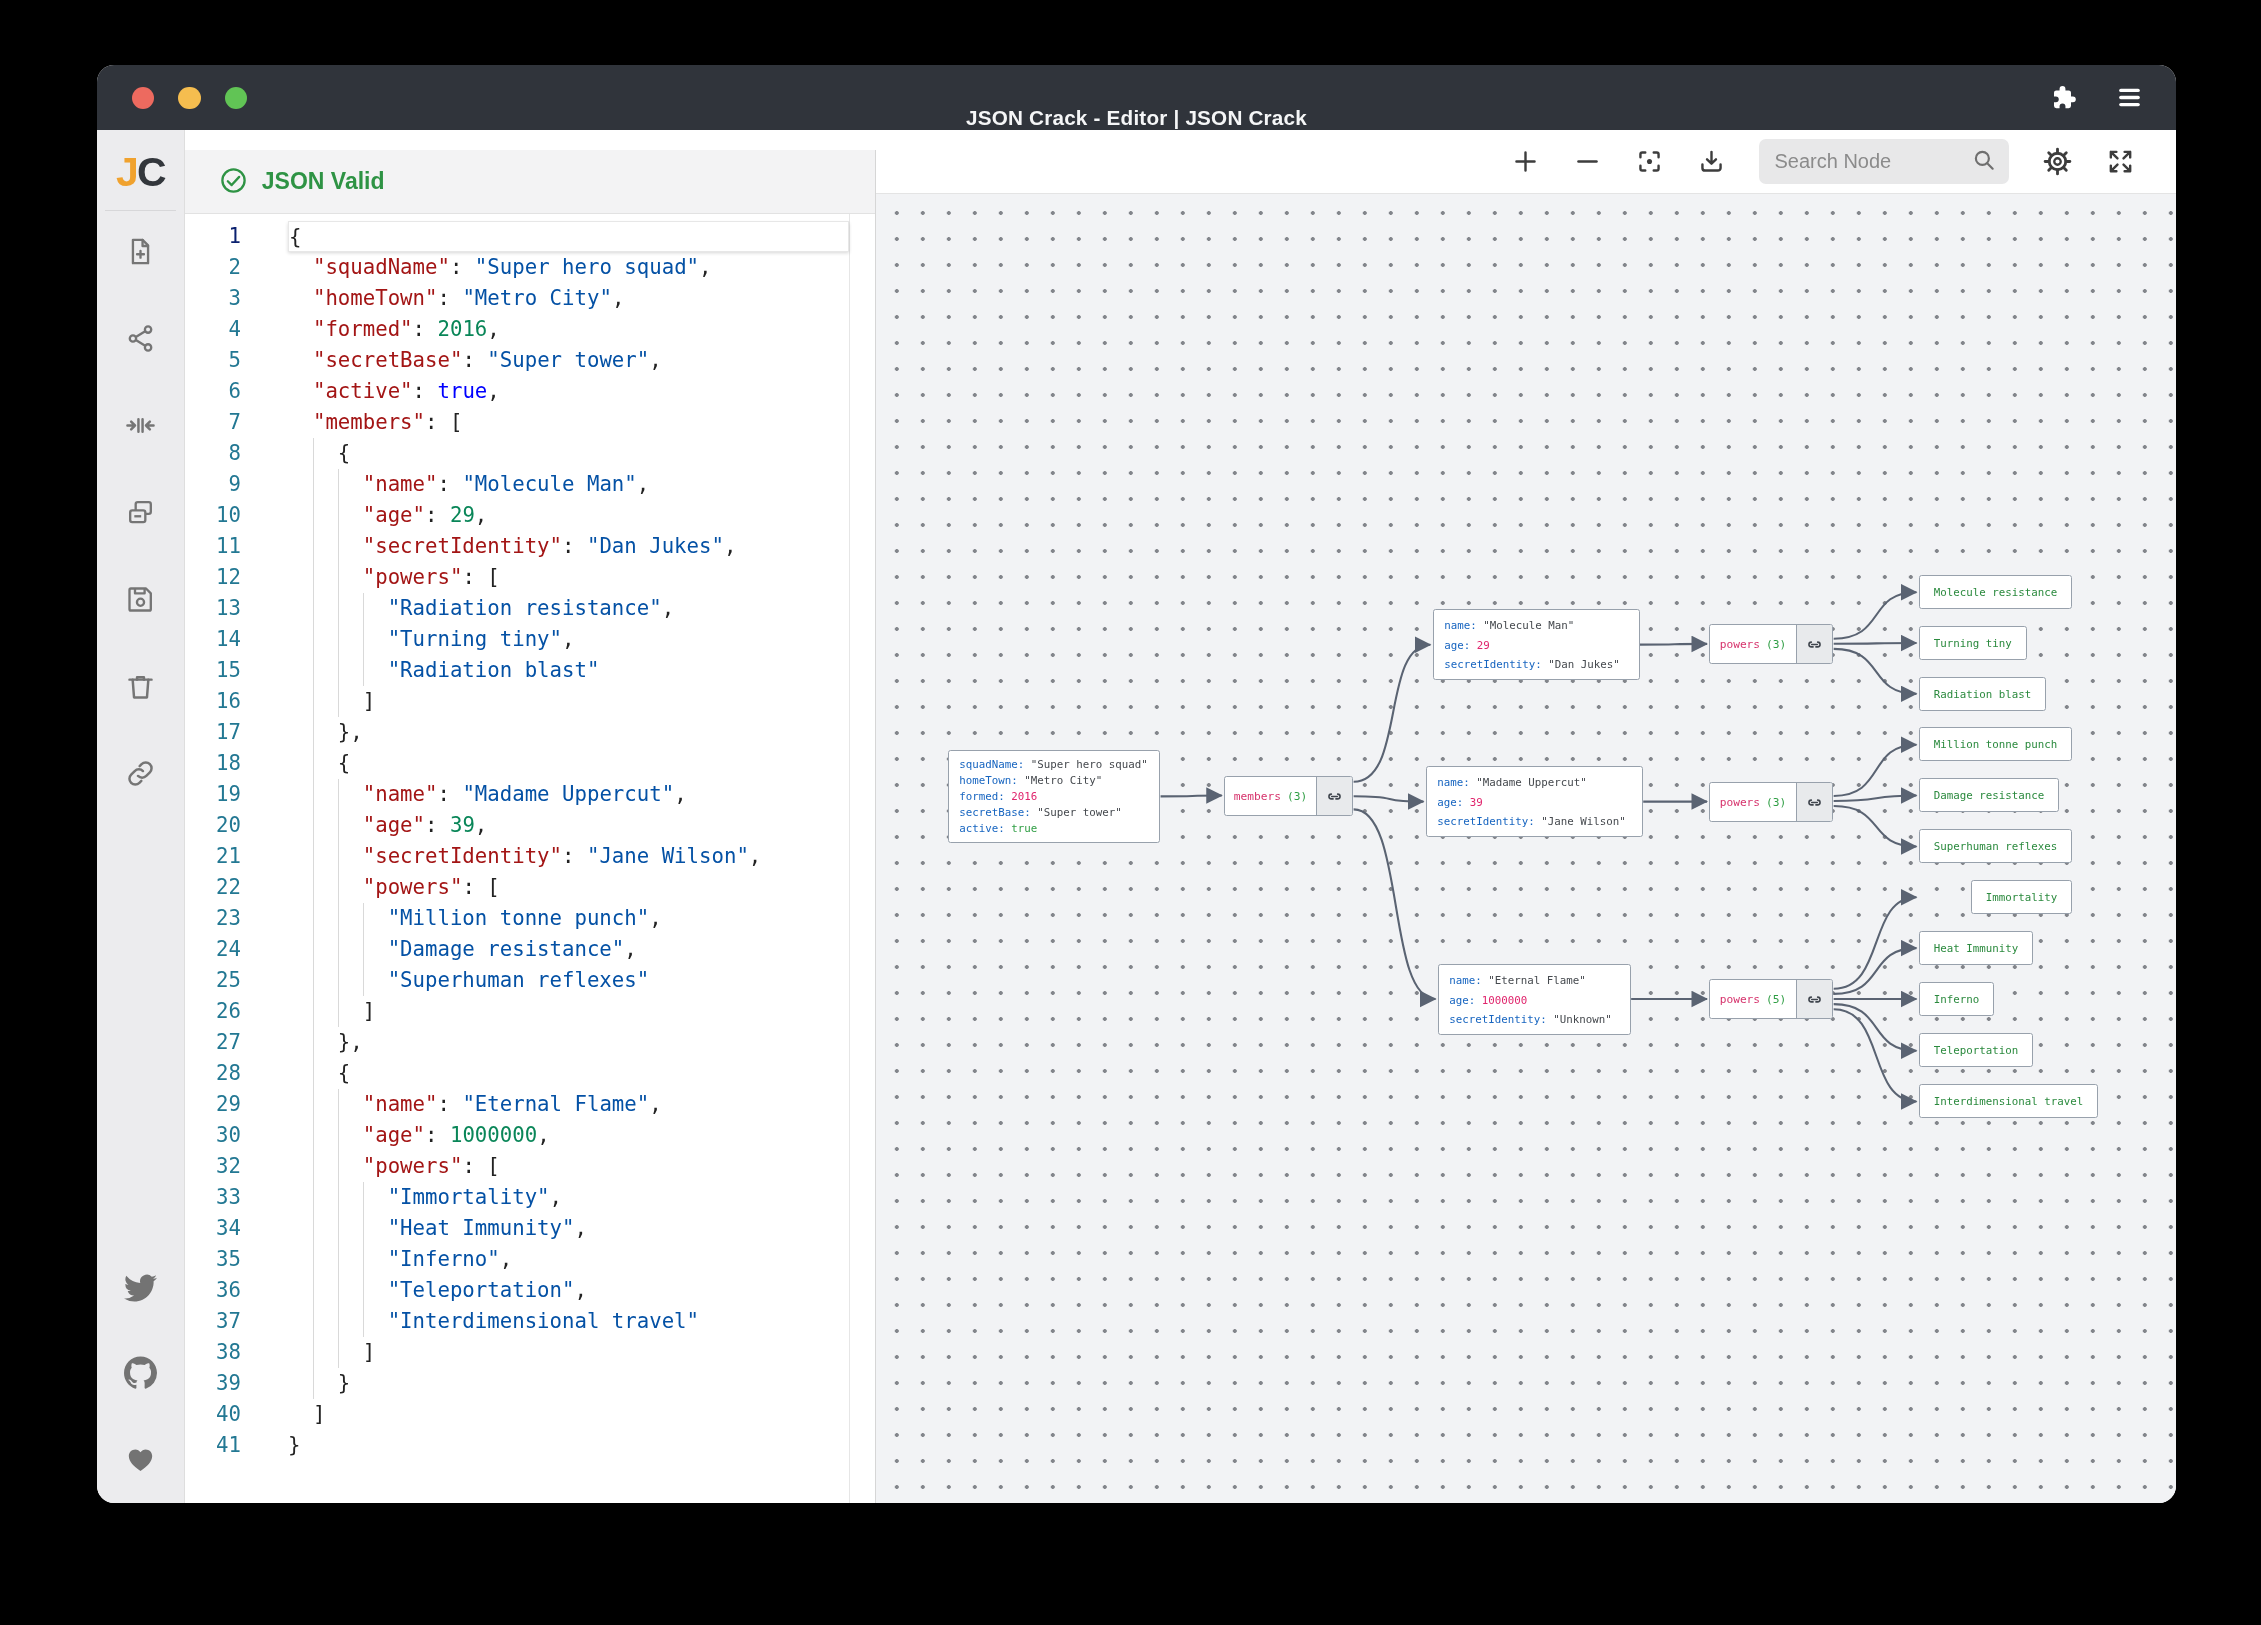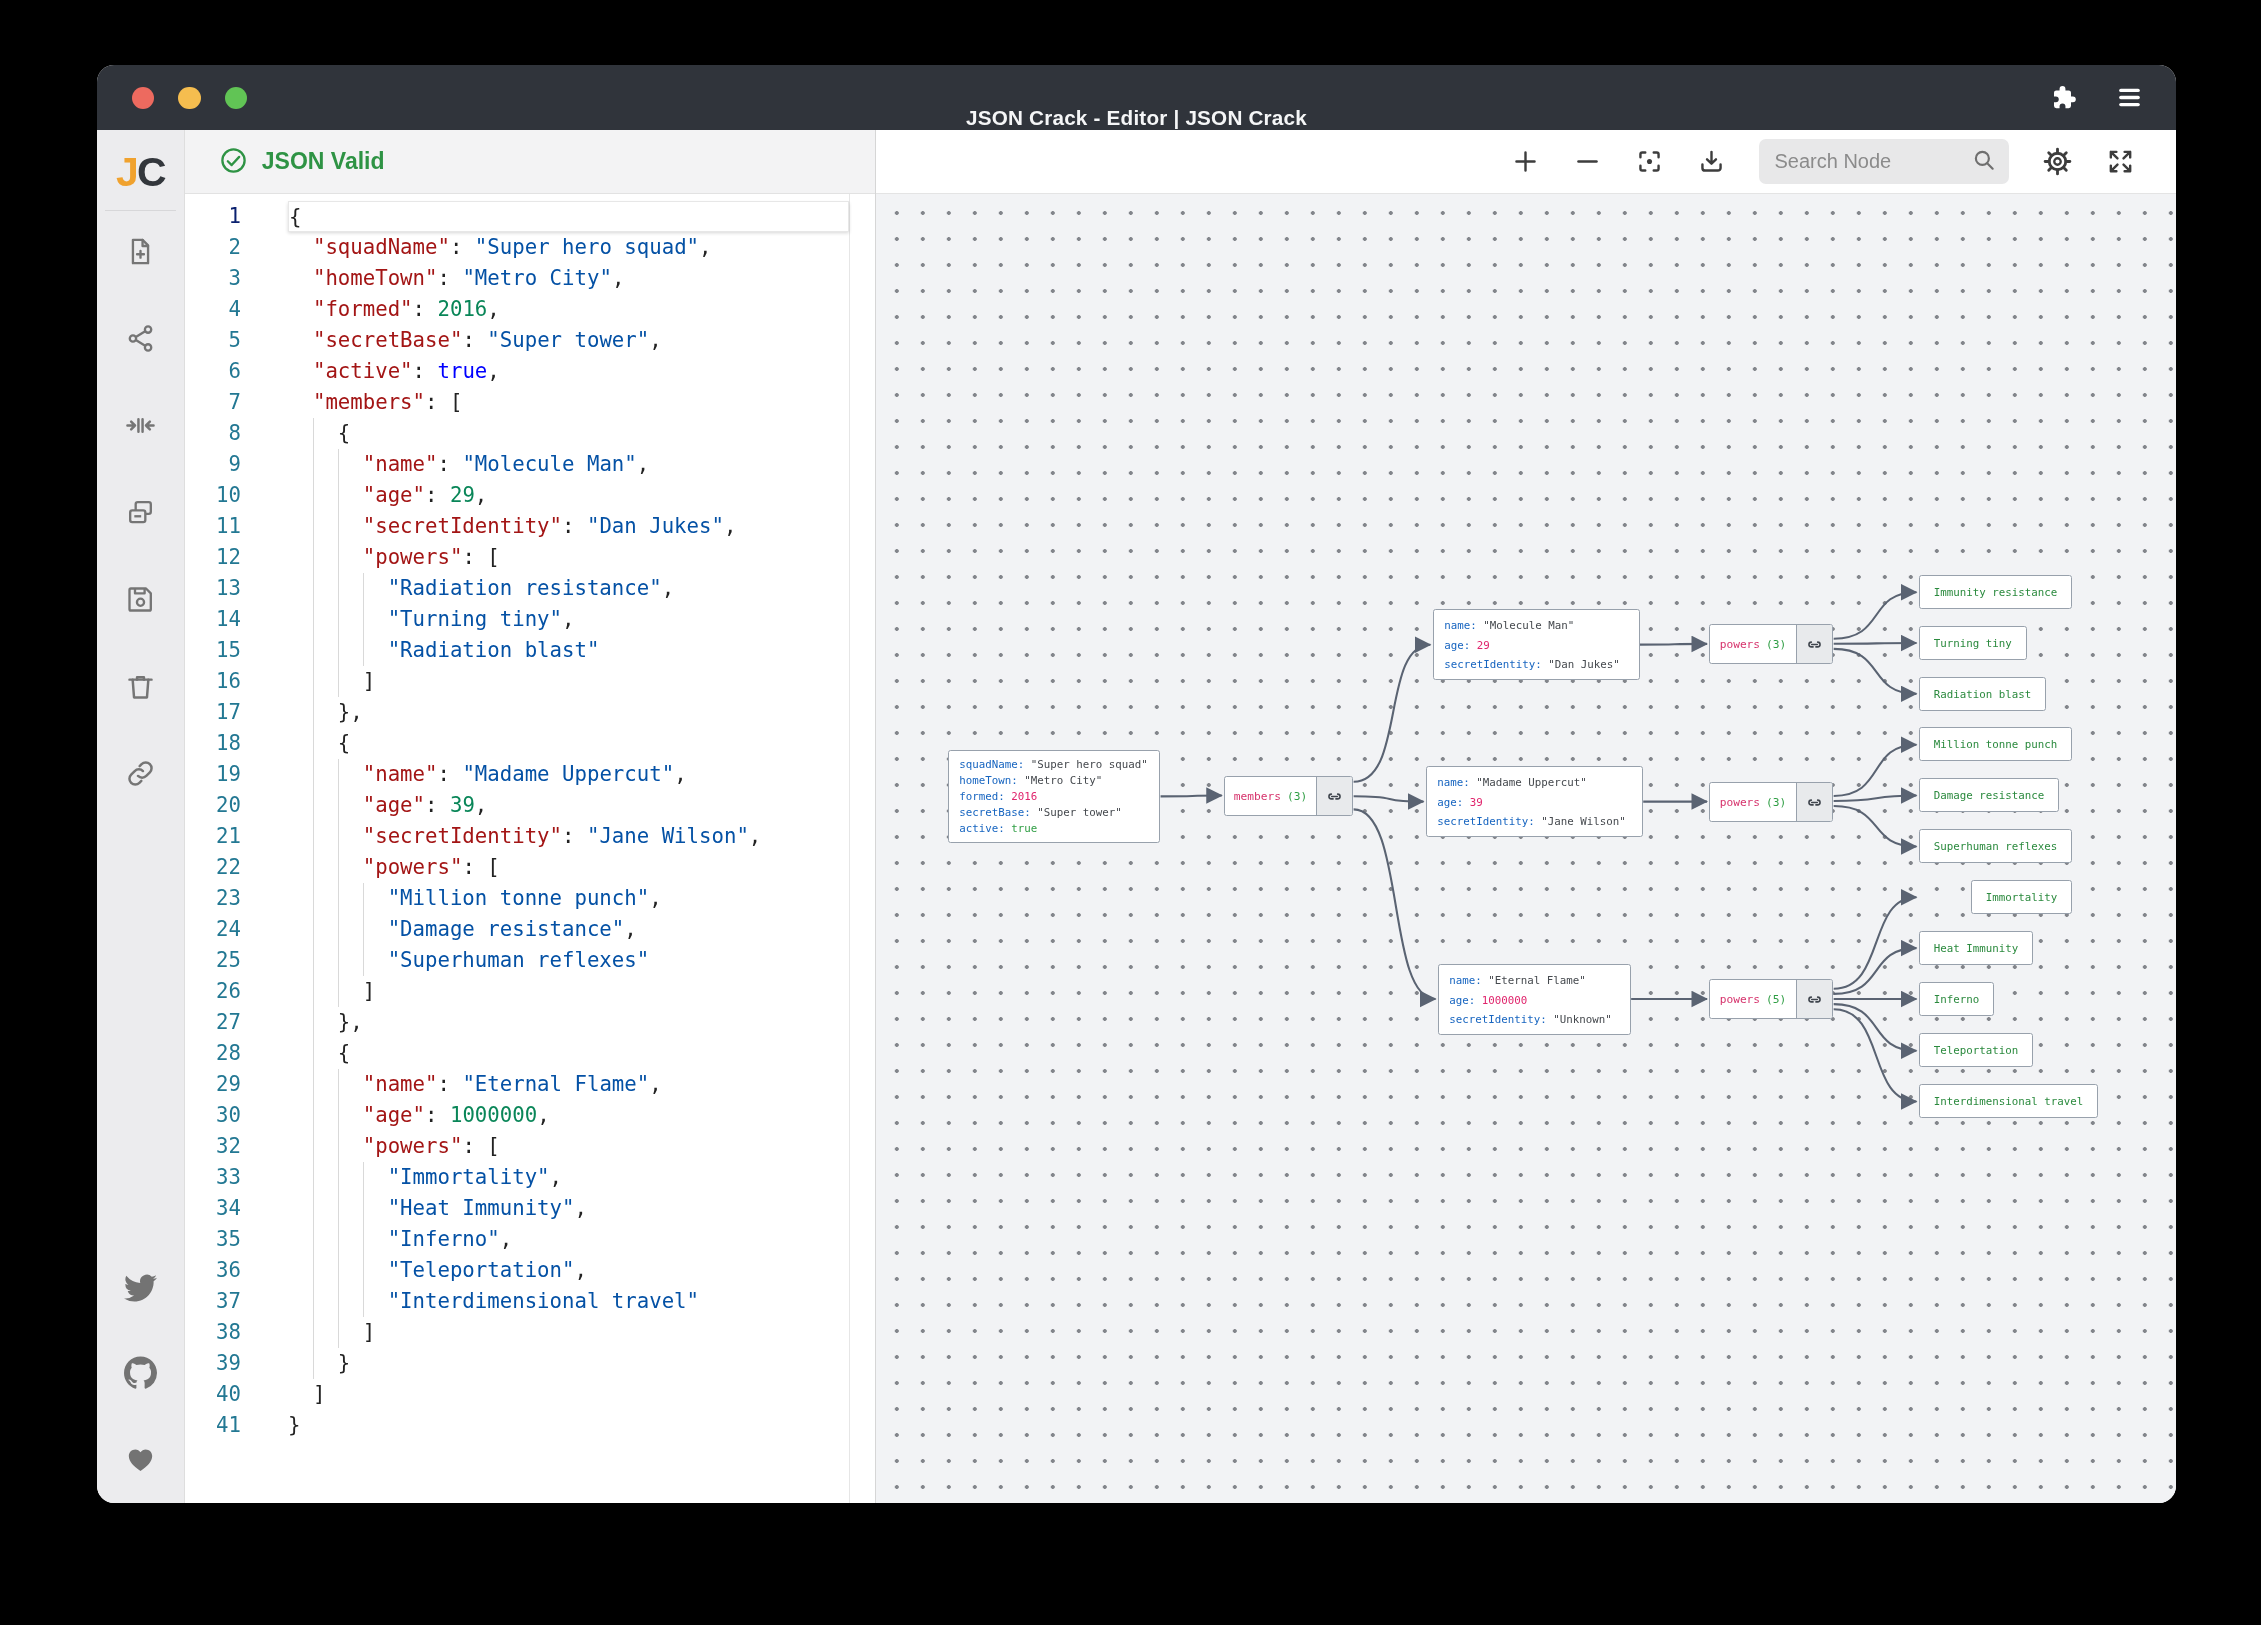--- a/index.html
+++ b/index.html
@@ -27,21 +27,21 @@
              display:flex; flex-direction:column; align-items:center; flex:none; }
   .logo { margin-top:19px; font-size:41px; font-weight:700; letter-spacing:-1.7px; }
   .logo .j{color:#f0a22e}.logo .c{color:#33373c}
   .side-div { width:71px; height:0; border-top:1.7px solid #d7d7d9; margin:13.8px 0 24px; }
   .sicons { display:flex; flex-direction:column; gap:54px; align-items:center; }
   .sicon { width:33px; height:33px; display:flex; align-items:center; justify-content:center; cursor:pointer; }
   .sfooter { margin-top:auto; margin-bottom:29px; display:flex; flex-direction:column; gap:53px; align-items:center; }
 
   
   .editor { width:691px; flex:none; display:flex; flex-direction:column; background:#fff;
-            border-right:1.7px solid #d6d6d6; }
+            border-right:1.7px solid #d6d6d6;margin-top:20px; }
   .ed-head { height:64px; background:#f3f3f4; border-bottom:0.9px solid #e2e2e2;
              display:flex; align-items:center; gap:13.8px; padding-left:34px; flex:none; }
   .ed-head .status { color:#2e9344; font-size:23px; font-weight:600; }
   .ed-body { position:relative; flex:1; overflow:hidden; padding-top:6.9px;
              font-family:"DejaVu Sans Mono", monospace; font-size:20.7px; }
   .ruler { position:absolute; top:0; bottom:0; left:664px; width:0; border-left:0.9px solid #e6e6e6; }
   .eline { display:flex; height:31px; line-height:31px; }
   .ln { width:56px; text-align:right; color:#237893; flex:none; font-size:20.7px; }
   .eline.active .ln { color:#0b216f; }
   .code { margin-left:47px; flex:1; position:relative; white-space:pre; color:#222; }
@@ -503,21 +503,21 @@
                 <span class="pc">(5)</span>
               </div>
               <div class="plink">
                 <svg width="19" height="19" viewBox="0 0 24 24" fill="none" stroke="#3f454d" stroke-width="2" stroke-linecap="round">
                   <path d="M8.5 12h7"></path>
                   <path d="M8 9a3 3 0 0 0 0 6h2.2"></path>
                   <path d="M16 9a3 3 0 0 1 0 6h-2.2"></path>
                 </svg>
               </div>
             </div>
-            <div class="gnode leaf" style="left: 1043px; top: 381px; height: 34px;">Immunity resistance</div>
+            <div class="gnode leaf" style="left: 1043px; top: 381px; height: 34px;">Molecule resistance</div>
             <div class="gnode leaf" style="left: 1043px; top: 432px; height: 34px;">Turning tiny</div>
             <div class="gnode leaf" style="left: 1043px; top: 483px; height: 34px;">Radiation blast</div>
             <div class="gnode leaf" style="left: 1043px; top: 533px; height: 34px;">Million tonne punch</div>
             <div class="gnode leaf" style="left: 1043px; top: 584px; height: 34px;">Damage resistance</div>
             <div class="gnode leaf" style="left: 1043px; top: 635px; height: 34px;">Superhuman reflexes</div>
             <div class="gnode leaf" style="left: 1095px; top: 686px; height: 34px;">Immortality</div>
             <div class="gnode leaf" style="left: 1043px; top: 737px; height: 34px;">Heat Immunity</div>
             <div class="gnode leaf" style="left: 1043px; top: 788px; height: 34px;">Inferno</div>
             <div class="gnode leaf" style="left: 1043px; top: 839px; height: 34px;">Teleportation</div>
             <div class="gnode leaf" style="left: 1043px; top: 890px; height: 34px;">Interdimensional travel</div>

